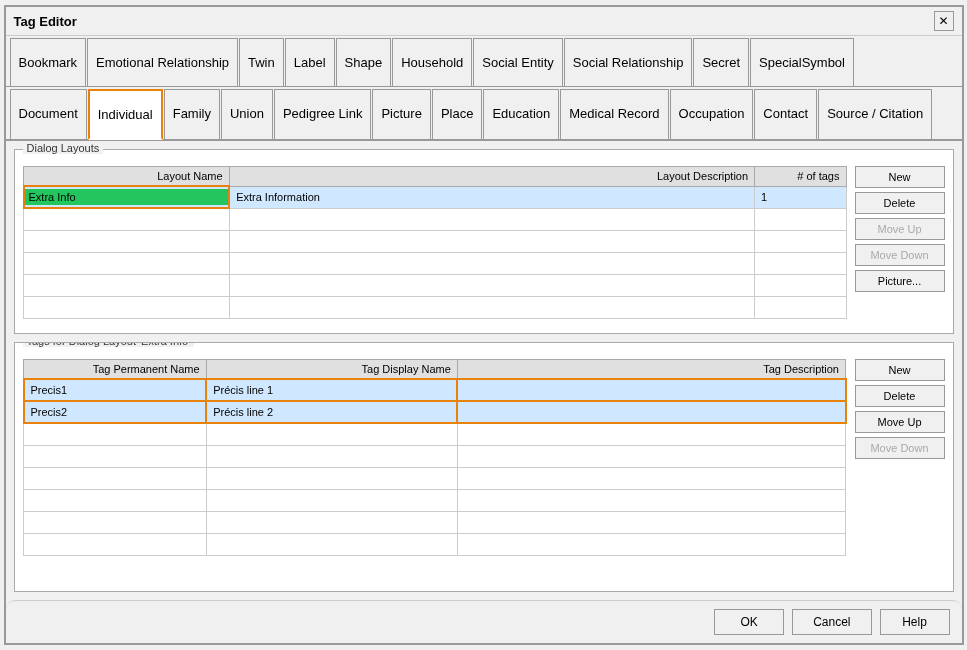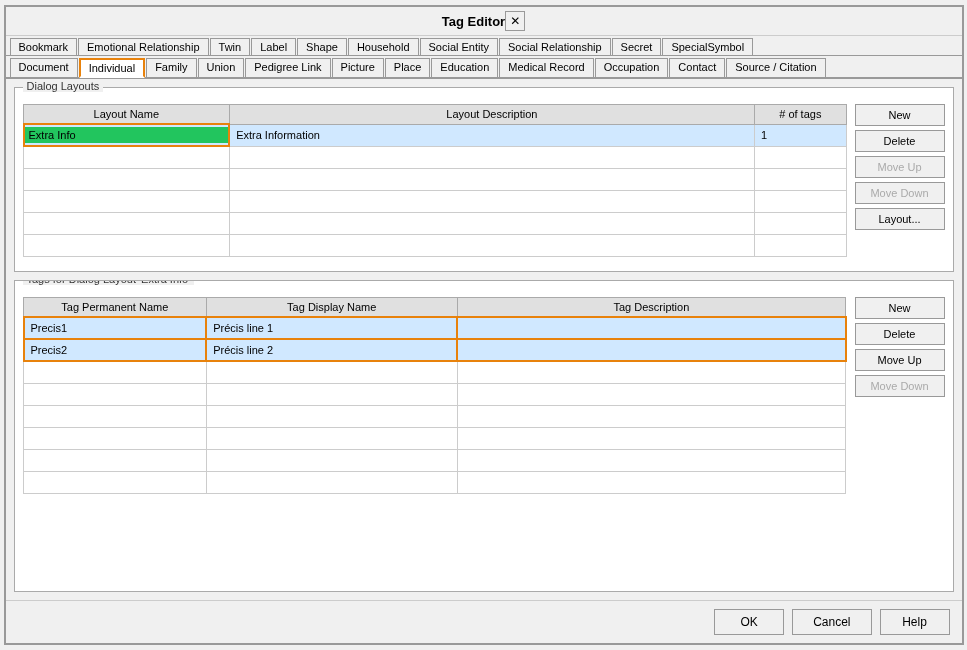--- a/index.html
+++ b/index.html
@@ -22,21 +22,21 @@
       position: relative;
       display: flex;
       flex-direction: column;
     }
     .title-bar {
       background: #f0f0f0;
       border-bottom: 1px solid #ccc;
       padding: 4px 8px;
       display: flex;
       align-items: center;
-      justify-content: center;
+      justify-content: space-between;
     }
     .title-bar-left {
       font-weight: bold;
       font-size: 13px;
     }
     .close-btn {
       width: 20px;
       height: 20px;
       background: #f0f0f0;
       border: 1px solid #999;
@@ -51,26 +51,26 @@
       border-bottom: 1px solid #999;
     }
     .tabs-row {
       display: flex;
       flex-wrap: nowrap;
       border-bottom: 1px solid #999;
       padding-left: 4px;
       padding-top: 2px;
     }
     .tab {
-      padding: 2px 8px;
+      padding: 16px 8px;
       border: 1px solid #999;
       border-bottom: none;
       background: #f0f0f0;
       cursor: pointer;
-      font-size: 11px;
+      font-size: 13px;
       margin-right: 1px;
       white-space: nowrap;
     }
     .tab.active {
       background: #fff;
       border-bottom: 1px solid #fff;
       margin-bottom: -1px;
       font-weight: normal;
       border: 2px solid #e8820c;
       border-bottom: 2px solid #fff;
@@ -109,21 +109,21 @@
     }
     .data-table {
       width: 100%;
       border-collapse: collapse;
       font-size: 11px;
     }
     .data-table th {
       background: #e0e0e0;
       border: 1px solid #aaa;
       padding: 3px 6px;
-      text-align: center;
+      text-align: right;
       font-weight: normal;
       white-space: nowrap;
     }
     .data-table td {
       border: 1px solid #ccc;
       padding: 2px 6px;
       height: 22px;
       vertical-align: middle;
     }
     .data-table tr.selected td {
@@ -147,20 +147,21 @@
       color: #aaa;
       cursor: default;
     }
     .footer {
       display: flex;
       justify-content: flex-end;
       gap: 8px;
       padding: 8px 12px;
       border-top: 1px solid #ccc;
       background: #f0f0f0;
+      border-radius: 9px;
     }
     .footer-btn {
       padding: 5px 20px;
       font-size: 12px;
       background: #f0f0f0;
       border: 1px solid #999;
       cursor: pointer;
       min-width: 70px;
     }
     .layout-name-cell {
@@ -267,21 +268,21 @@
                   <td class="layout-tags-cell"></td>
                 </tr>
               </tbody>
           </table>
         </div>
         <div class="table-buttons">
           <button class="btn">New</button>
           <button class="btn">Delete</button>
           <button class="btn disabled">Move Up</button>
           <button class="btn disabled">Move Down</button>
-          <button class="btn">Layout...</button>
+          <button class="btn">Picture...</button>
         </div>
       </div>
     </div>
 
     <div class="group-box" style="flex: 1; overflow: hidden;">
       <span class="group-box-label">Tags for Dialog Layout 'Extra Info'</span>
       <div class="group-content" style="height: 100%;">
         <div class="table-area">
           <table class="data-table">
             <thead>

